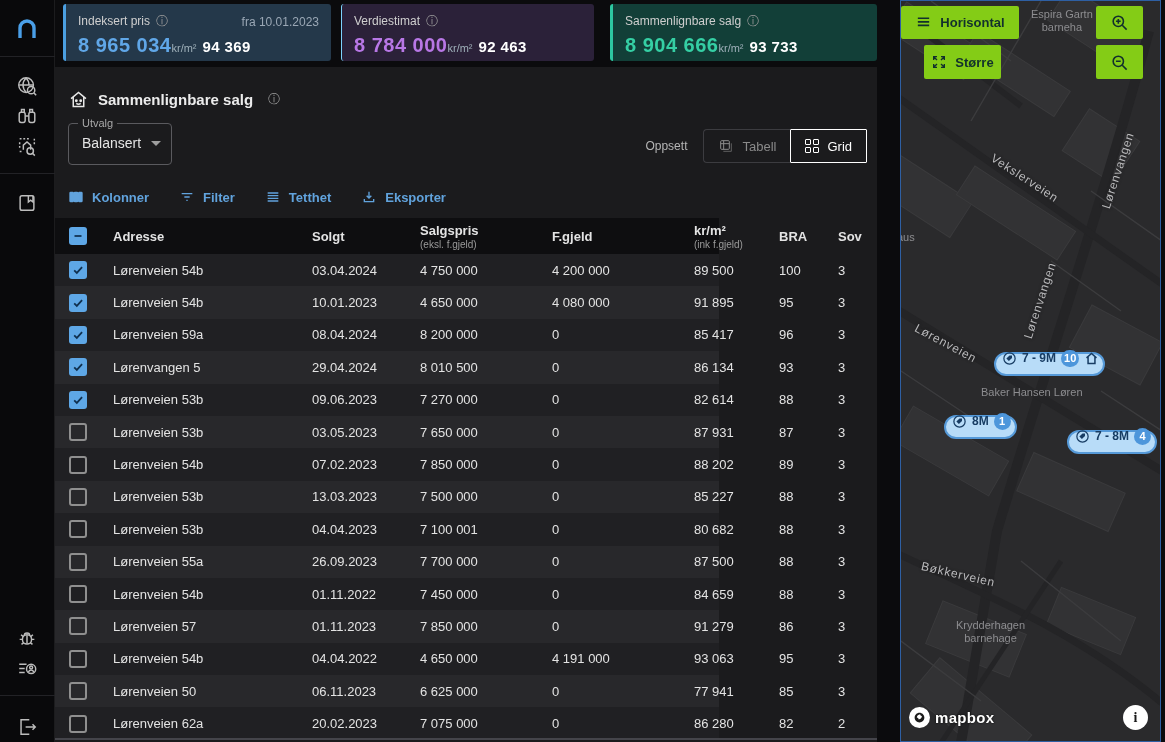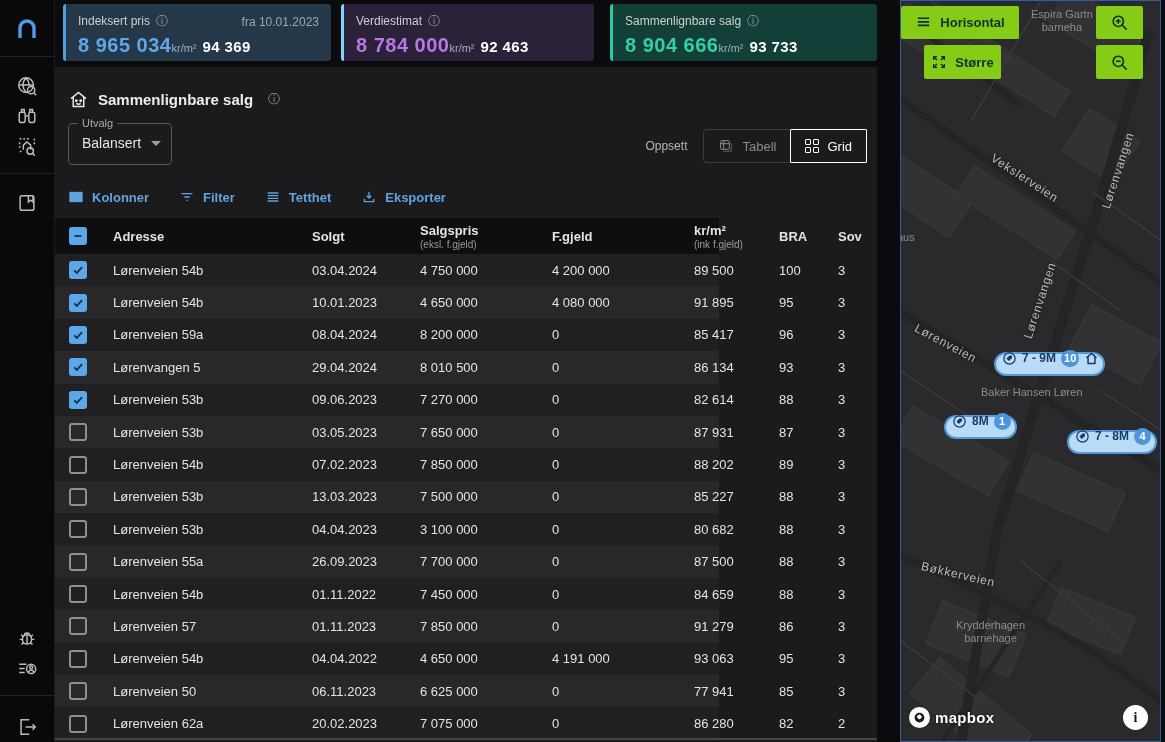--- a/index.html
+++ b/index.html
@@ -21,21 +21,21 @@
   .card { position:absolute; top:4px; height:57px; border-radius:3px; padding:9px 12px 8px 12px; }
   .card .l-row { display:flex; justify-content:space-between; align-items:center; font-size:12px; color:#cfcfcf; }
   .card .l-row .note { color:#9aa7b5; font-size:12px; }
   .card .v-row { display:flex; justify-content:flex-start; align-items:baseline; margin-top:4px; }
   .card .big { font-size:20px; font-weight:bold; letter-spacing:.5px; }
   .card .unit { font-size:11px; color:#9fb0ba; margin-right:6px; }
   .card .unit-val { font-size:15px; font-weight:bold; color:#fff; letter-spacing:.4px; }
   .info { font-size:12px; color:#9b9b9b; margin-left:6px; font-family:"DejaVu Sans",sans-serif; }
   #card-1 { left:8px;  width:268px; background:#24384a; border-left:3px solid #4b9fe1; }
   #card-1 .big { color:#60a7e8; }
-  #card-2 { left:286px; width:253px; background:#2b2139; border-left:3px solid #7dd3fc; }
+  #card-2 { left:286px; width:253px; background:#2b2139; border-left:1px solid #7dd3fc; }
   #card-2 .big { color:#b877e6; }
   #card-3 { left:555px; width:267px; background:#123f38; border-left:3px solid #2dc7a1; }
   #card-3 .big { color:#35cfa4; }
 
   
   #content { position:absolute; left:55px; top:67px; width:822px; height:675px; background:#1b1b1d; }
   #section-head { position:absolute; left:13px; top:22px; display:flex; align-items:center; gap:9px; }
   #section-head svg { stroke:#e8e8e8; fill:none; stroke-width:1.7; }
   #section-title { font-size:15px; font-weight:bold; color:#ececec; }
   #utvalg { position:absolute; left:13px; top:56px; width:104px; height:42px;
@@ -396,21 +396,21 @@
           <div class="cell c-krm2">85 227</div>
           <div class="cell c-bra">88</div>
           <div class="cell c-sov">3</div>
         </div>
         <div class="trow odd">
           <div class="cell c-check">
             <span class="cbx"></span>
           </div>
           <div class="cell c-adresse">Lørenveien 53b</div>
           <div class="cell c-solgt">04.04.2023</div>
-          <div class="cell c-salgspris">3 100 000</div>
+          <div class="cell c-salgspris">7 100 001</div>
           <div class="cell c-fgjeld">0</div>
           <div class="cell c-krm2">80 682</div>
           <div class="cell c-bra">88</div>
           <div class="cell c-sov">3</div>
         </div>
         <div class="trow even">
           <div class="cell c-check">
             <span class="cbx"></span>
           </div>
           <div class="cell c-adresse">Lørenveien 55a</div>

